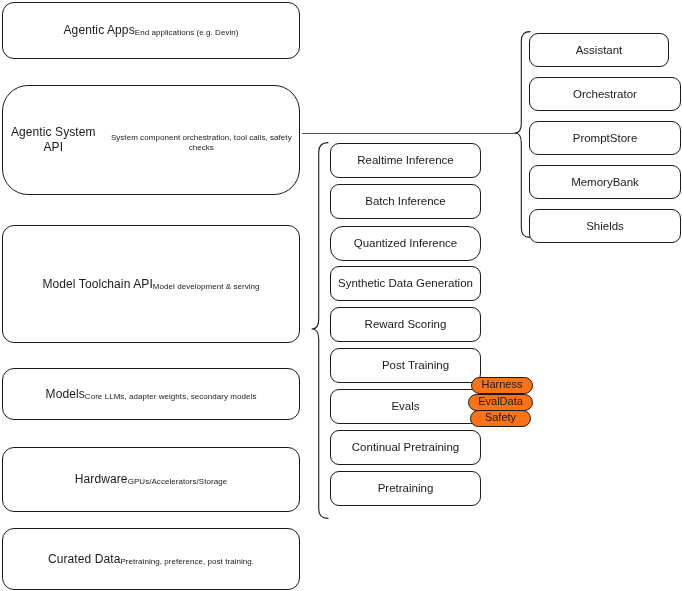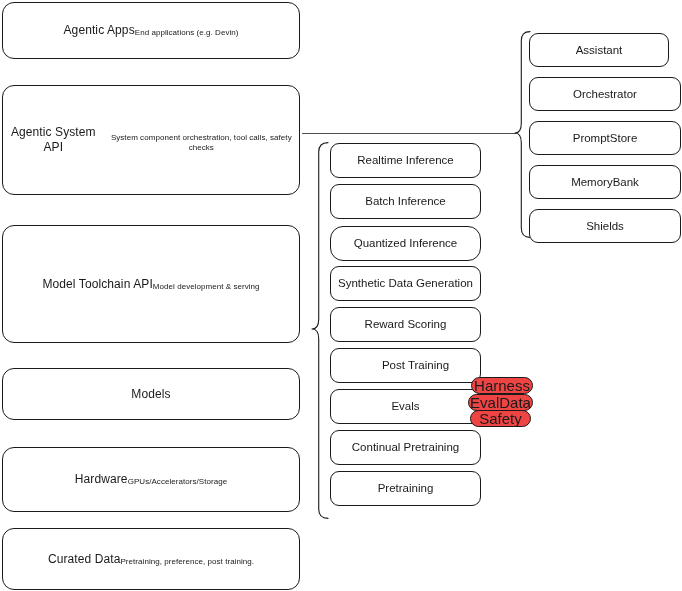--- a/index.html
+++ b/index.html
@@ -53,26 +53,25 @@
     font-size: 11.5px;
     color: #1a1a1a;
     border-radius: 9px;
   }
 
   
   .badge {
     position: absolute;
     box-sizing: border-box;
     border: 1.1px solid #1a1a1a;
-    background: #ef4444;
+    background: #f97316;
     border-radius: 999px;
     display: flex;
-    align-items: center;
     justify-content: center;
-    font-size: 15px;
+    font-size: 11px;
     color: #1a1a1a;
     z-index: 5;
   }
 
   
   .connector {
     position: absolute;
     background: #4d4d4d;
     height: 1.1px;
   }
@@ -93,30 +92,31 @@
 </head>
 <body>
 
 <div id="canvas">
 
   <div id="layer-stack">
       <div class="box layer" style="left: 2px; top: 2px; width: 298px; height: 57px;">
         <div class="layer-title">Agentic Apps</div>
         <div class="layer-sub">End applications (e.g. Devin)</div>
       </div>
-      <div class="box layer" style="left: 2px; top: 85px; width: 298px; height: 110px;">
+      <div class="box layer" style="left: 2px; top: 85px; width: 298px; height: 110px; border-radius: 26px;">
         <div class="layer-title">Agentic System API</div>
         <div class="layer-sub">System component orchestration, tool calls, safety checks</div>
       </div>
       <div class="box layer" style="left: 2px; top: 225px; width: 298px; height: 118px;">
         <div class="layer-title">Model Toolchain API</div>
         <div class="layer-sub">Model development &amp; serving</div>
       </div>
       <div class="box layer" style="left: 2px; top: 368px; width: 298px; height: 52px;">
         <div class="layer-title">Models</div>
+        <div class="layer-sub">Core LLMs, adapter weights, secondary models</div>
       </div>
       <div class="box layer" style="left: 2px; top: 447px; width: 298px; height: 65px;">
         <div class="layer-title">Hardware</div>
         <div class="layer-sub">GPUs/Accelerators/Storage</div>
       </div>
       <div class="box layer" style="left: 2px; top: 528px; width: 298px; height: 62px;">
         <div class="layer-title">Curated Data</div>
         <div class="layer-sub">Pretraining, preference, post training.</div>
       </div>
     </div>

